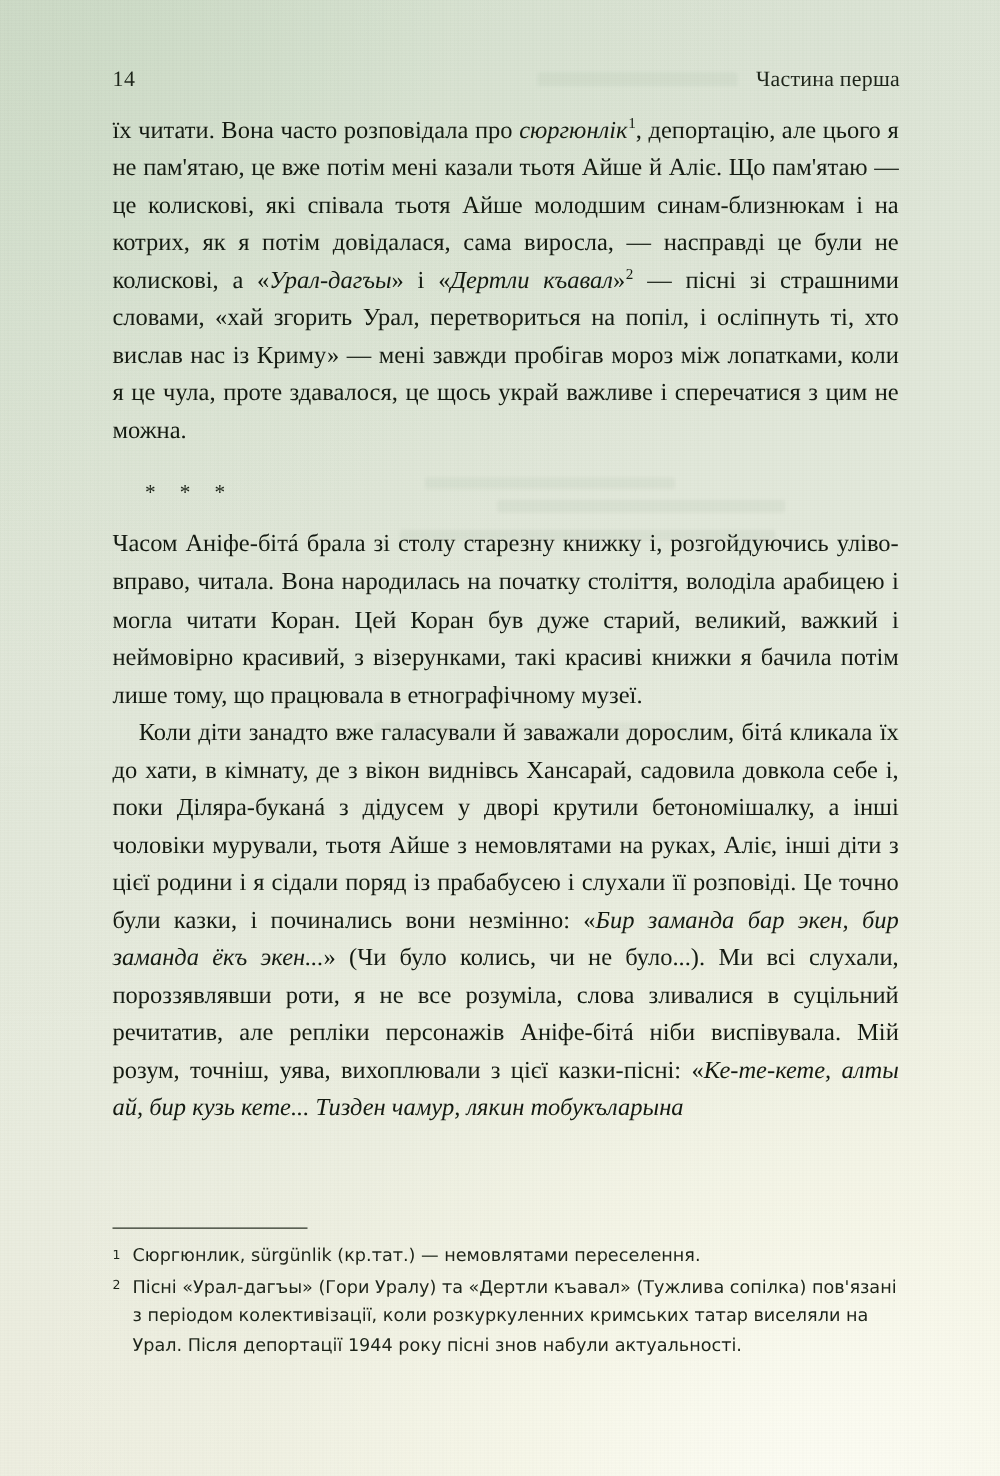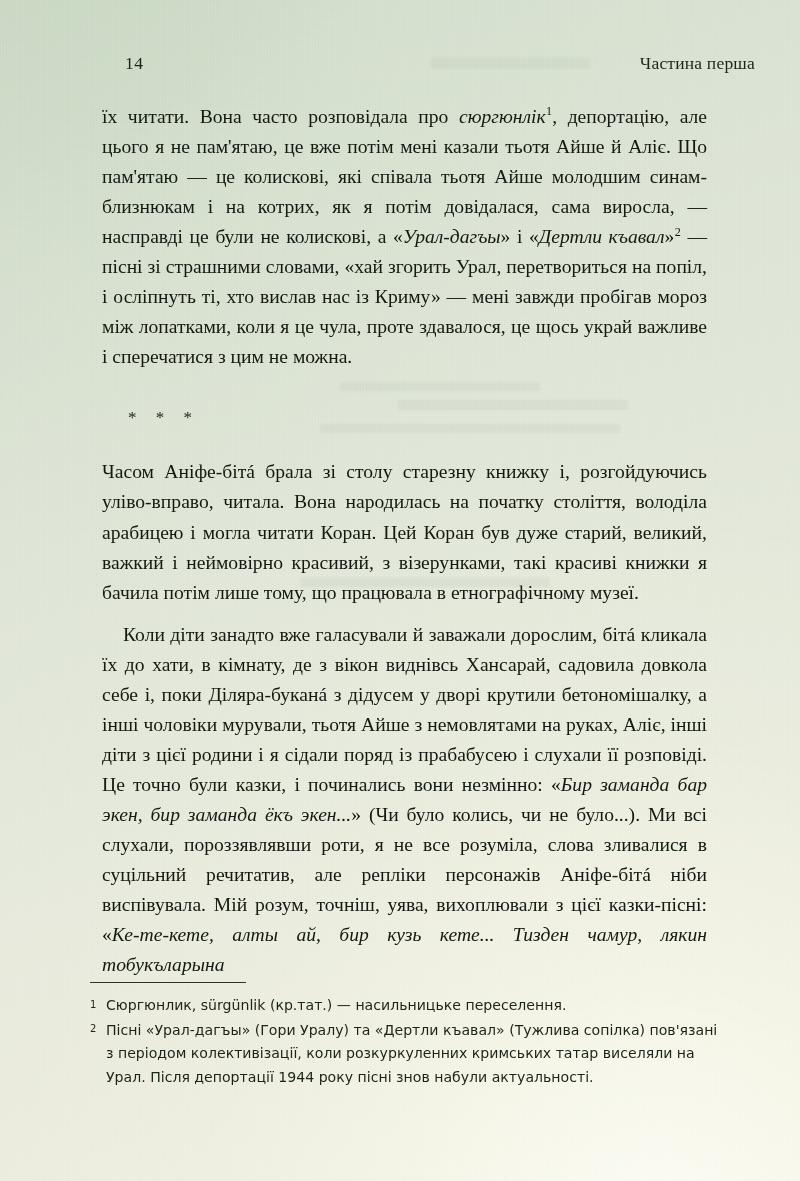--- a/index.html
+++ b/index.html
@@ -76,21 +76,20 @@
   
   .running-head {
     position: absolute;
     top: 53px;
     left: 90px;
     width: 630px;
     display: flex;
     justify-content: space-between;
     align-items: flex-end;
     color: #1d2419;
-    margin-left: 35px;
   }
   .folio {
     font-size: 17.5px;
     letter-spacing: 0.4px;
   }
   .head-title {
     font-size: 17.5px;
     letter-spacing: 0.2px;
   }
 
@@ -102,21 +101,21 @@
     width: 629px;
     color: #141a11;
     font-size: 19.6px;
     line-height: 30.05px;
     text-align: justify;
     text-justify: inter-word;
     -webkit-hyphens: none;
     hyphens: none;
   }
   .textblock p {
-    margin: 12px;
+    margin: 0;
   }
   p.indent {
     text-indent: 21px;
   }
   p.flush {
     text-indent: 0;
   }
   .it {
     font-style: italic;
   }
@@ -208,19 +207,19 @@
 
       <p class="flush">Часом Аніфе-бітá брала зі столу старезну книжку і, розгойдуючись уліво-вправо, читала. Вона народилась на початку століття, володіла арабицею і могла читати Коран. Цей Коран був дуже старий, великий, важкий і неймовірно красивий, з візерунками, такі красиві книжки я бачила потім лише тому, що працювала в етнографічному музеї.</p>
 
       <p class="indent"><span>Коли діти занадто вже галасували й заважали дорослим, бітá кликала їх до хати, в кімнату, де з вікон виднівсь Хансарай, садовила довкола себе і, поки Діляра-буканá з дідусем у дворі крутили бетономішалку, а інші чоловіки мурували, тьотя Айше з немовлятами на руках, Аліє, інші діти з цієї родини і я сідали поряд із прабабусею і слухали її розповіді. Це точно були казки, і починались вони незмінно: «</span><span class="it">Бир заманда бар экен, бир заманда ёкъ экен...</span><span>» (Чи було колись, чи не було...). Ми всі слухали, пороззявлявши роти, я не все розуміла, слова зливалися в суцільний речитатив, але репліки персонажів Аніфе-бітá ніби виспівувала. Мій розум, точніш, уява, вихоплювали з цієї казки-пісні: «</span><span class="it">Ке-те-кете, алты ай, бир кузь кете... Тизден чамур, лякин тобукъларына</span><span></span></p>
 
     </div>
 
     <div class="footnotes">
       <div class="fn-rule"></div>
 
-      <p class="fn-item"><span class="fn-marker">1</span><span>Сюргюнлик, sürgünlik (кр.тат.) — насильницьке переселення.</span></p>
+      <p class="fn-item"><span class="fn-marker">1</span><span>Сюргюнлик, sürgünlik (кр.тат.) — немовлятами переселення.</span></p>
 
       <p class="fn-item"><span class="fn-marker">2</span><span>Пісні «Урал-дагъы» (Гори Уралу) та «Дертли къавал» (Тужлива сопілка) пов'язані з періодом колективізації, коли розкуркуленних кримських татар виселяли на Урал. Після депортації 1944 року пісні знов набули актуальності.</span></p>
     </div>
 
   </div>
 </div>
 
 </body></html>

